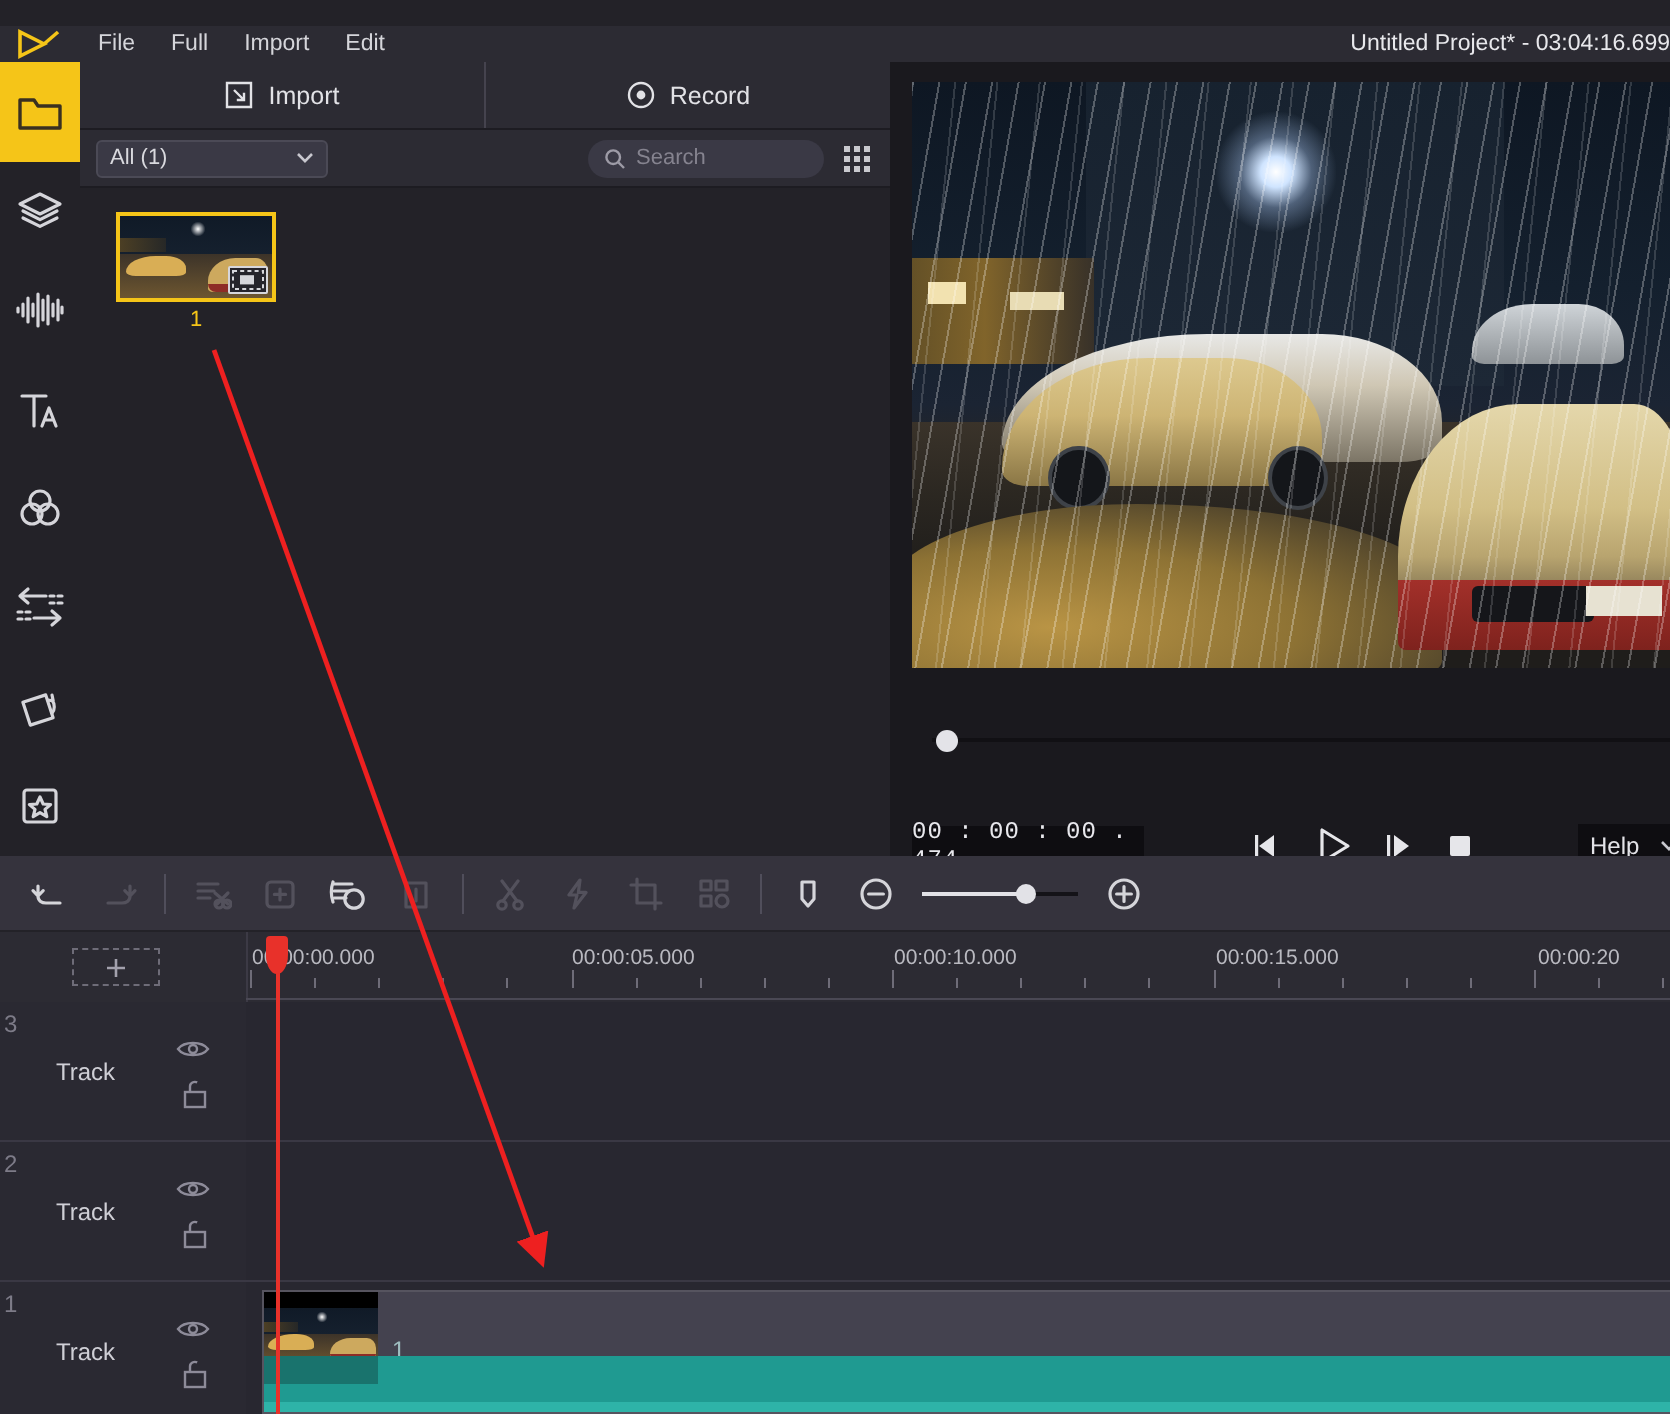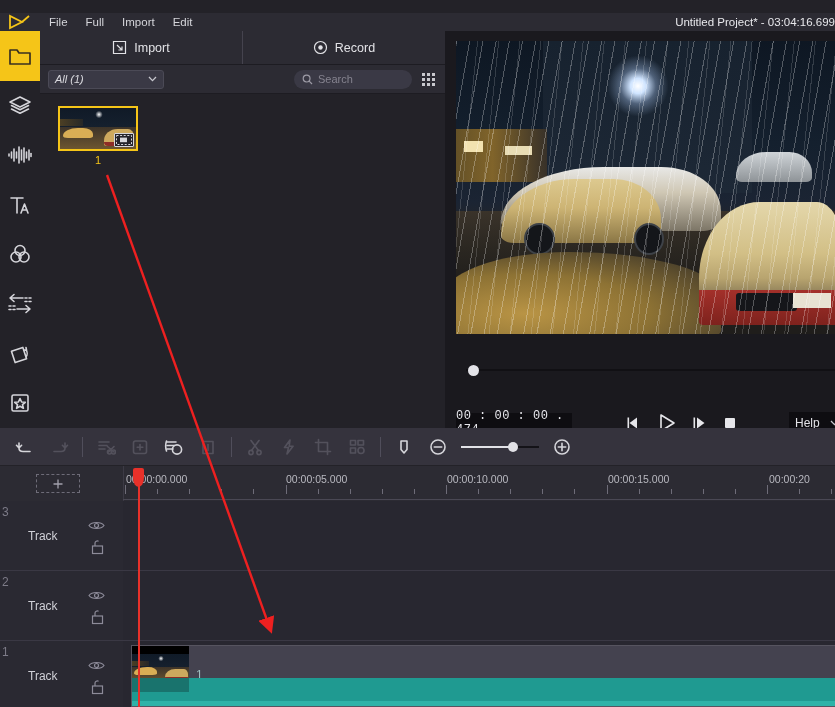--- a/index.html
+++ b/index.html
@@ -59,21 +59,20 @@
   .tab + .tab { border-left: 1px solid #45434e; }
   .subbar {
     height: 29px; background: #2c2b33; display: flex; align-items: center;
     padding: 0 8px; gap: 8px; border-bottom: 1px solid #1d1c22;
   }
   .dropdown {
     width: 116px; height: 19px; background: #3a3945; border: 1px solid #4b4a56;
     border-radius: 3px; display: flex; align-items: center;
     padding: 0 6px; font-size: 11px; color: #d9d9de; cursor: pointer;
     justify-content: space-between;
-    font-style: italic;
   }
   .spacer { flex: 1; }
   .search-box {
     width: 118px; height: 19px; background: #3a3945; border-radius: 10px;
     display: flex; align-items: center; gap: 5px; padding: 0 8px;
   }
   .search-box input {
     background: transparent; border: none; outline: none;
     font-size: 11px; color: #cfcfd4; width: 86px;
     font-family: "Liberation Sans", sans-serif;

